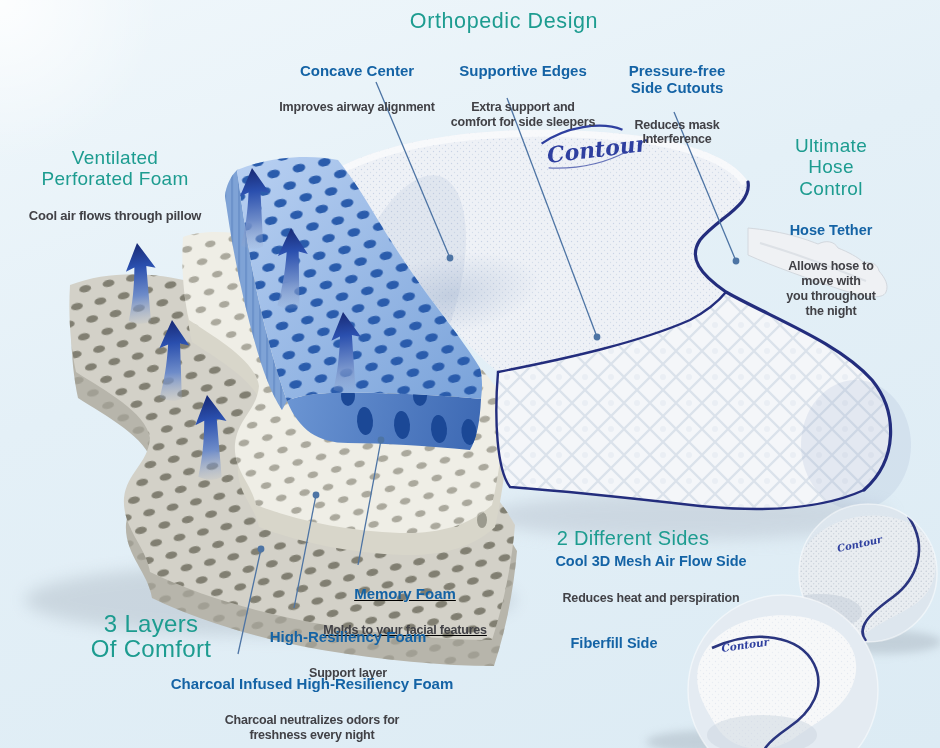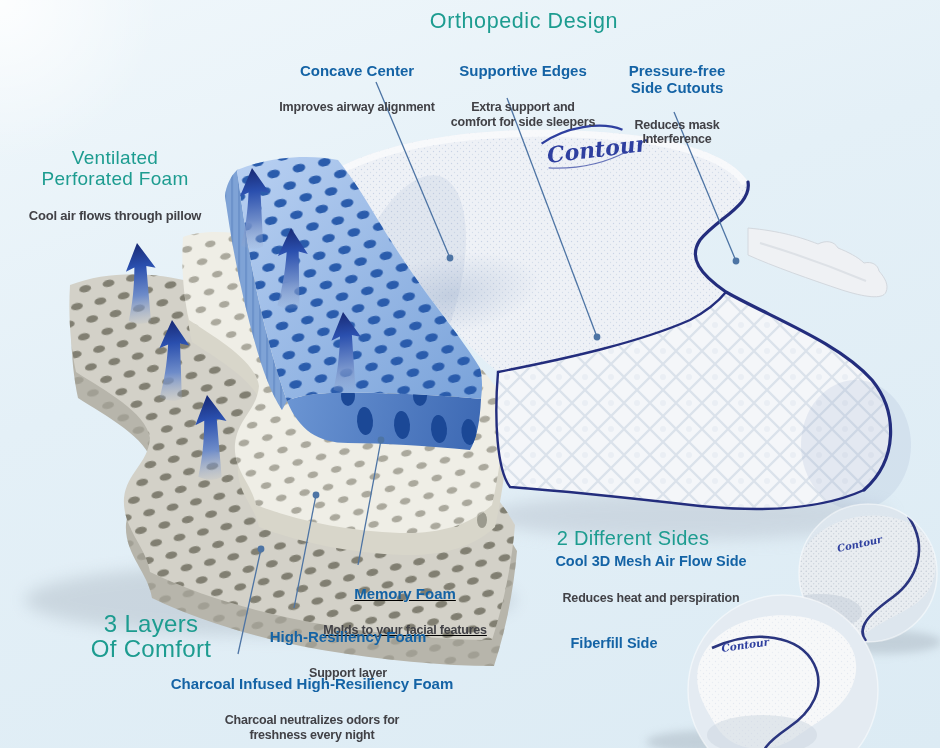--- a/index.html
+++ b/index.html
@@ -10,21 +10,21 @@
       radial-gradient(circle at 0% 0%, rgba(255,255,255,.85) 0px, rgba(255,255,255,0) 160px),
       linear-gradient(160deg,#f0f7fb 0%,#e4f0f7 40%,#dcebf4 100%);
   }
   .illustration{position:absolute;left:0;top:0;}
   .co{position:absolute;text-align:center;transform:translateX(-50%);white-space:pre-line;z-index:5;}
   .t-teal{color:#1d9c90;font-size:19px;line-height:1.12;letter-spacing:.3px;font-weight:400;}
   .t-teal-lg{font-size:21.5px;letter-spacing:.6px;}
   .t-blue{color:#1463a5;font-weight:bold;font-size:15px;line-height:1.15;}
   .t-blue-sm{font-size:14.5px;}
   .t-desc{color:#414146;font-weight:bold;font-size:12.5px;line-height:1.18;letter-spacing:-.2px;margin-top:3px;}
-  #co-ortho{left:524px;top:9px;}
+  #co-ortho{left:504px;top:9px;}
   #co-concave{left:357px;top:44px;}
   #co-support{left:523px;top:44px;}
   #co-pressure{left:677px;top:44px;}
   #co-vent{left:115px;top:129px;}
   #co-vent .t-desc{margin-top:0;font-size:13px;}
   #co-hose{left:831px;top:117px;}
   #co-hose .t-blue{margin-top:5px;}
   #co-layers{left:151px;top:611px;font-size:24px;line-height:1.06;}
   #co-memory{left:405px;top:567px;text-decoration:underline;}
   #co-highres{left:348px;top:610px;}
@@ -254,20 +254,27 @@
     <div class="t-desc">Reduces mask
 Interference</div>
   </div>
 
   <div class="co" id="co-vent">
     <div class="t-teal">Ventilated
 Perforated Foam</div>
     <div class="t-desc">Cool air flows through pillow</div>
   </div>
 
+  <div class="co" id="co-hose">
+    <div class="t-teal">Ultimate
+Hose Control</div>
+    <div class="t-blue t-blue-sm">Hose Tether</div>
+    <div class="t-desc">Allows hose to move with
+you throughout the night</div>
+  </div>
 
   <div class="co t-teal" id="co-layers">3 Layers
 Of Comfort</div>
 
   <div class="co" id="co-memory">
     <div class="t-blue">Memory Foam</div>
     <div class="t-desc">Molds to your facial features</div>
   </div>
 
   <div class="co" id="co-highres">

